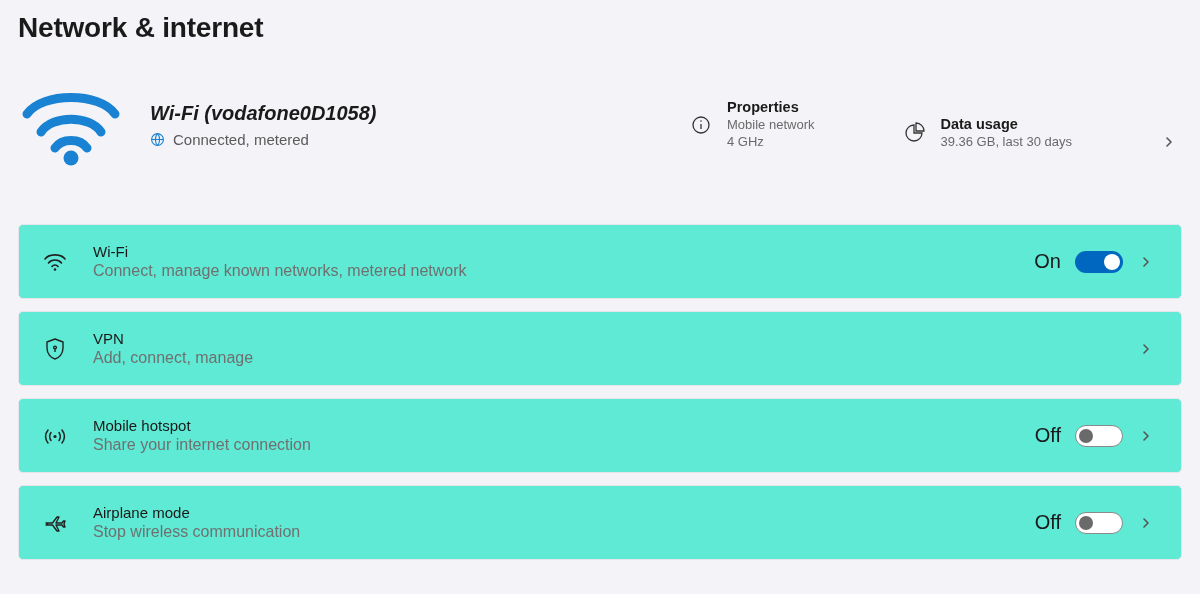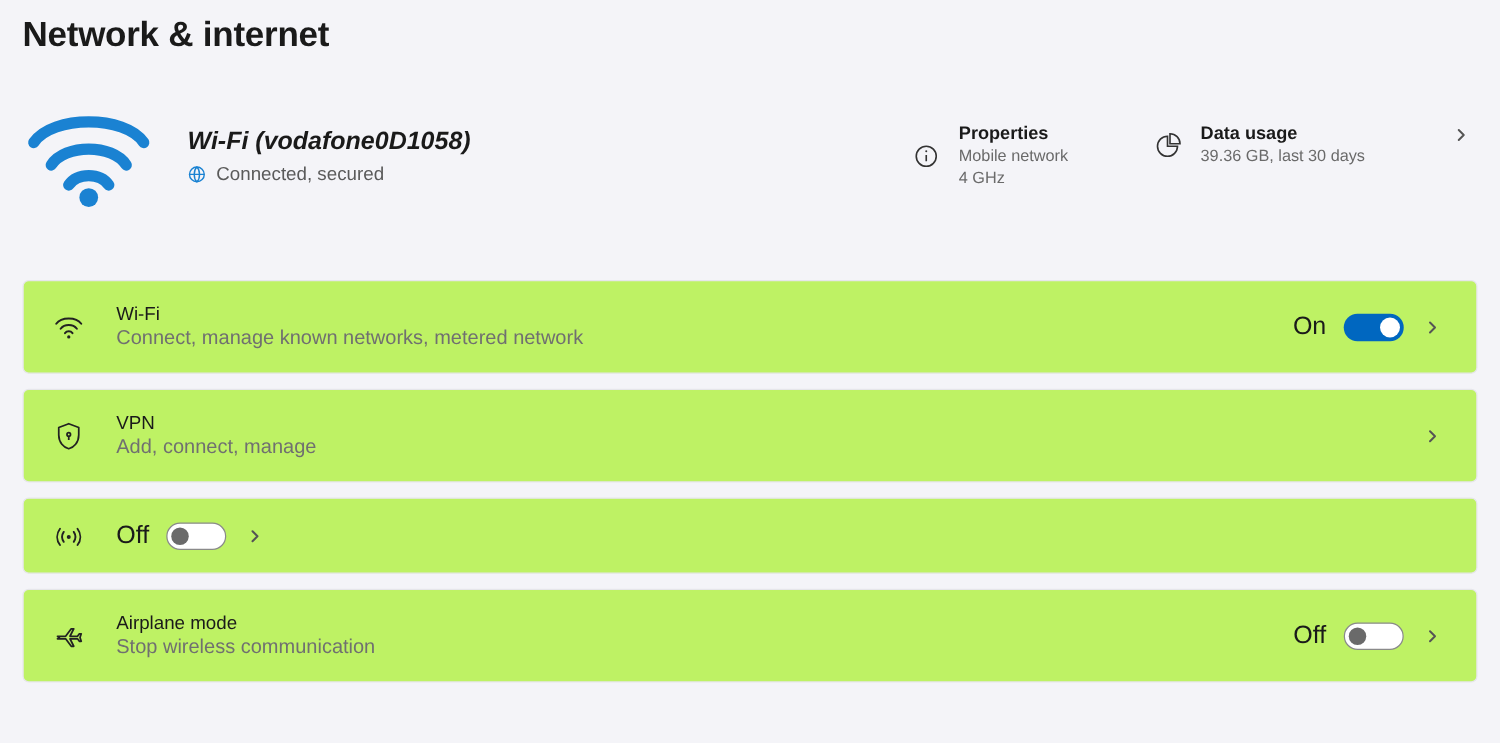--- a/index.html
+++ b/index.html
@@ -48,22 +48,22 @@
       gap: 8px;
       color: #5a5a5a;
       font-size: 15px;
     }
     .hero-sub .globe {
       color: #1a82d2;
       display: inline-flex;
     }
     .hero-right {
       display: flex;
-      align-items: flex-start;
-      gap: 68px;
+      align-items: flex-end;
+      gap: 88px;
       margin-left: auto;
       padding-right: 4px;
     }
     .panel {
       display: flex;
       align-items: center;
       gap: 14px;
     }
     .panel .pl-icon {
       width: 24px;
@@ -88,21 +88,21 @@
       width: 18px;
       height: 18px;
       display: flex;
       align-items: center;
       justify-content: center;
       color: #555;
       flex-shrink: 0;
     }
     .cards { display: flex; flex-direction: column; gap: 12px; }
     .card {
-      background: #bef264;
+      background: #5eead4;
       border: 1px solid #e6e6ea;
       border-radius: 5px;
       display: flex;
       align-items: center;
       padding: 18px 26px 18px 22px;
       gap: 24px;
     }
     .card .c-icon {
       width: 28px;
       display: flex;
@@ -187,21 +187,21 @@
     <div class="hero-text">
       <div class="hero-title">Wi-Fi (vodafone0D1058)</div>
       <div class="hero-sub">
         <span class="globe">
           <svg width="15" height="15" viewBox="0 0 16 16" fill="none" stroke="#1a82d2" stroke-width="1.2">
             <circle cx="8" cy="8" r="6.3"></circle>
             <path d="M1.7 8 H14.3"></path>
             <path d="M8 1.7 C 5 4.5, 5 11.5, 8 14.3 C 11 11.5, 11 4.5, 8 1.7Z"></path>
           </svg>
         </span>
-        <span>Connected, secured</span>
+        <span>Connected, metered</span>
       </div>
     </div>
 
     <div class="hero-right">
 
       <div class="panel">
         <span class="pl-icon">
           <svg width="20" height="20" viewBox="0 0 20 20" fill="none" stroke="#333" stroke-width="1.3">
             <circle cx="10" cy="10" r="8"></circle>
             <circle cx="10" cy="6" r="0.8" fill="#333" stroke="none"></circle>
@@ -287,20 +287,24 @@
     <div class="card">
       <span class="c-icon">
         <svg width="24" height="22" viewBox="0 0 24 22" fill="none" stroke="#222" stroke-width="1.5" stroke-linecap="round">
           <path d="M5 5 C 2 9, 2 14, 5 18"></path>
           <path d="M8 7.5 C 6.3 10, 6.3 13, 8 15.5"></path>
           <path d="M19 5 C 22 9, 22 14, 19 18"></path>
           <path d="M16 7.5 C 17.7 10, 17.7 13, 16 15.5"></path>
           <circle cx="12" cy="11.5" r="1.6" fill="#222" stroke="none"></circle>
         </svg>
       </span>
+      <div class="c-body">
+        <div class="c-title">Mobile hotspot</div>
+        <div class="c-sub">Share your internet connection</div>
+      </div>
       <div class="c-side">
         <span class="state-label">Off</span>
         <span class="toggle off"></span>
         <span class="chev">
           <svg width="12" height="12" viewBox="0 0 12 12" fill="none" stroke="#555" stroke-width="1.6" stroke-linecap="round" stroke-linejoin="round">
               <path d="M4 2 L8 6 L4 10"></path>
             </svg>
         </span>
       </div>
     </div>

